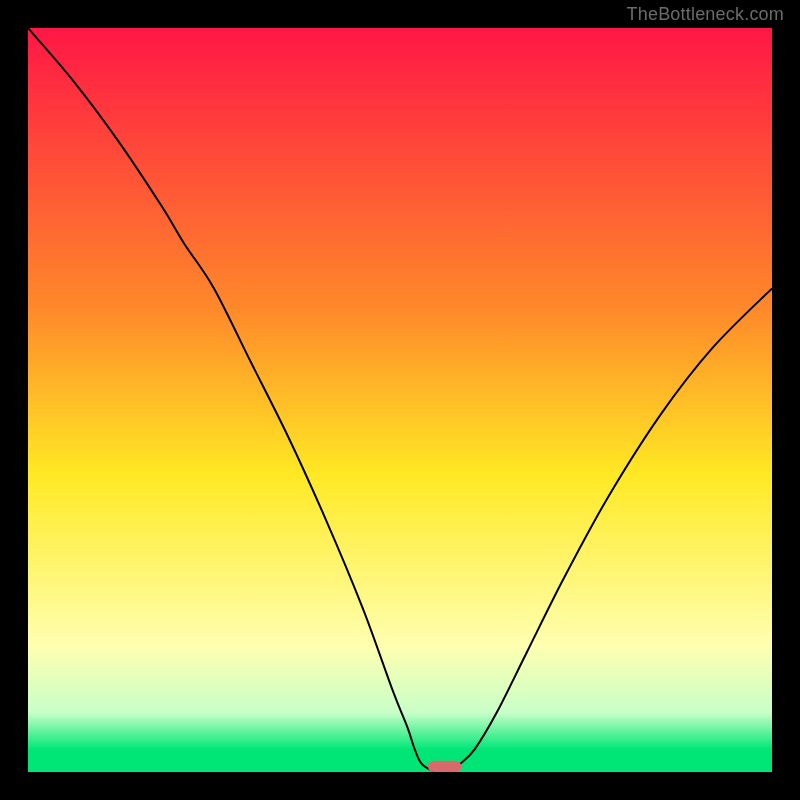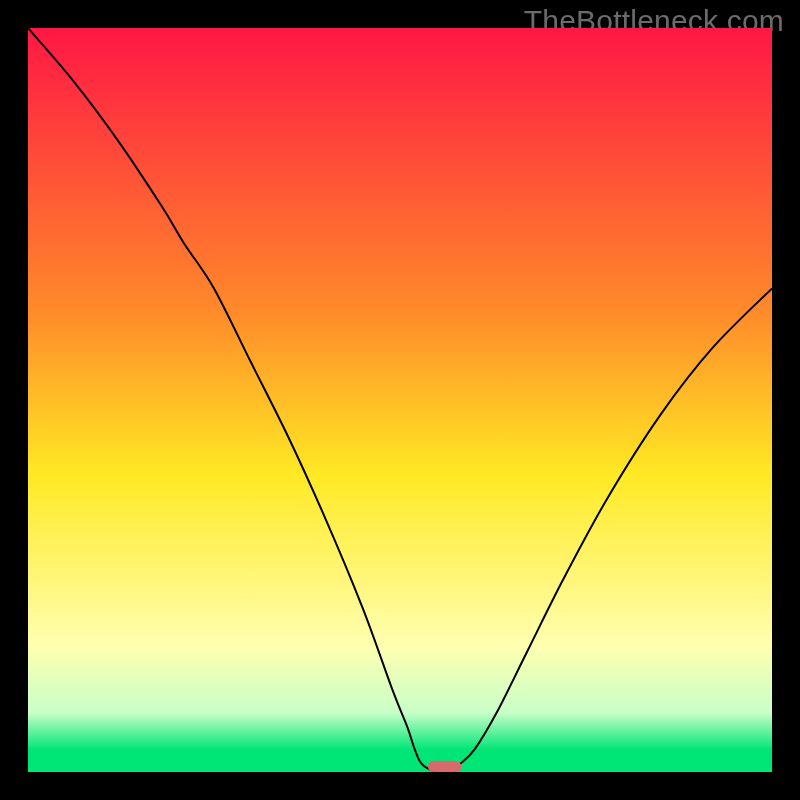--- a/index.html
+++ b/index.html
@@ -40,21 +40,21 @@
     left: 0;
     top: 0;
     width: 100%;
     height: 100%;
   }
   .watermark {
     position: absolute;
     top: 4px;
     right: 16px;
     color: #6b6b6b;
-    font-size: 30px;
+    font-size: 18px;
     font-weight: 500;
     letter-spacing: 0.2px;
     user-select: none;
   }
 </style>
 </head>
 <body>
 
 <div class="frame">
   <div class="watermark">TheBottleneck.com</div>

